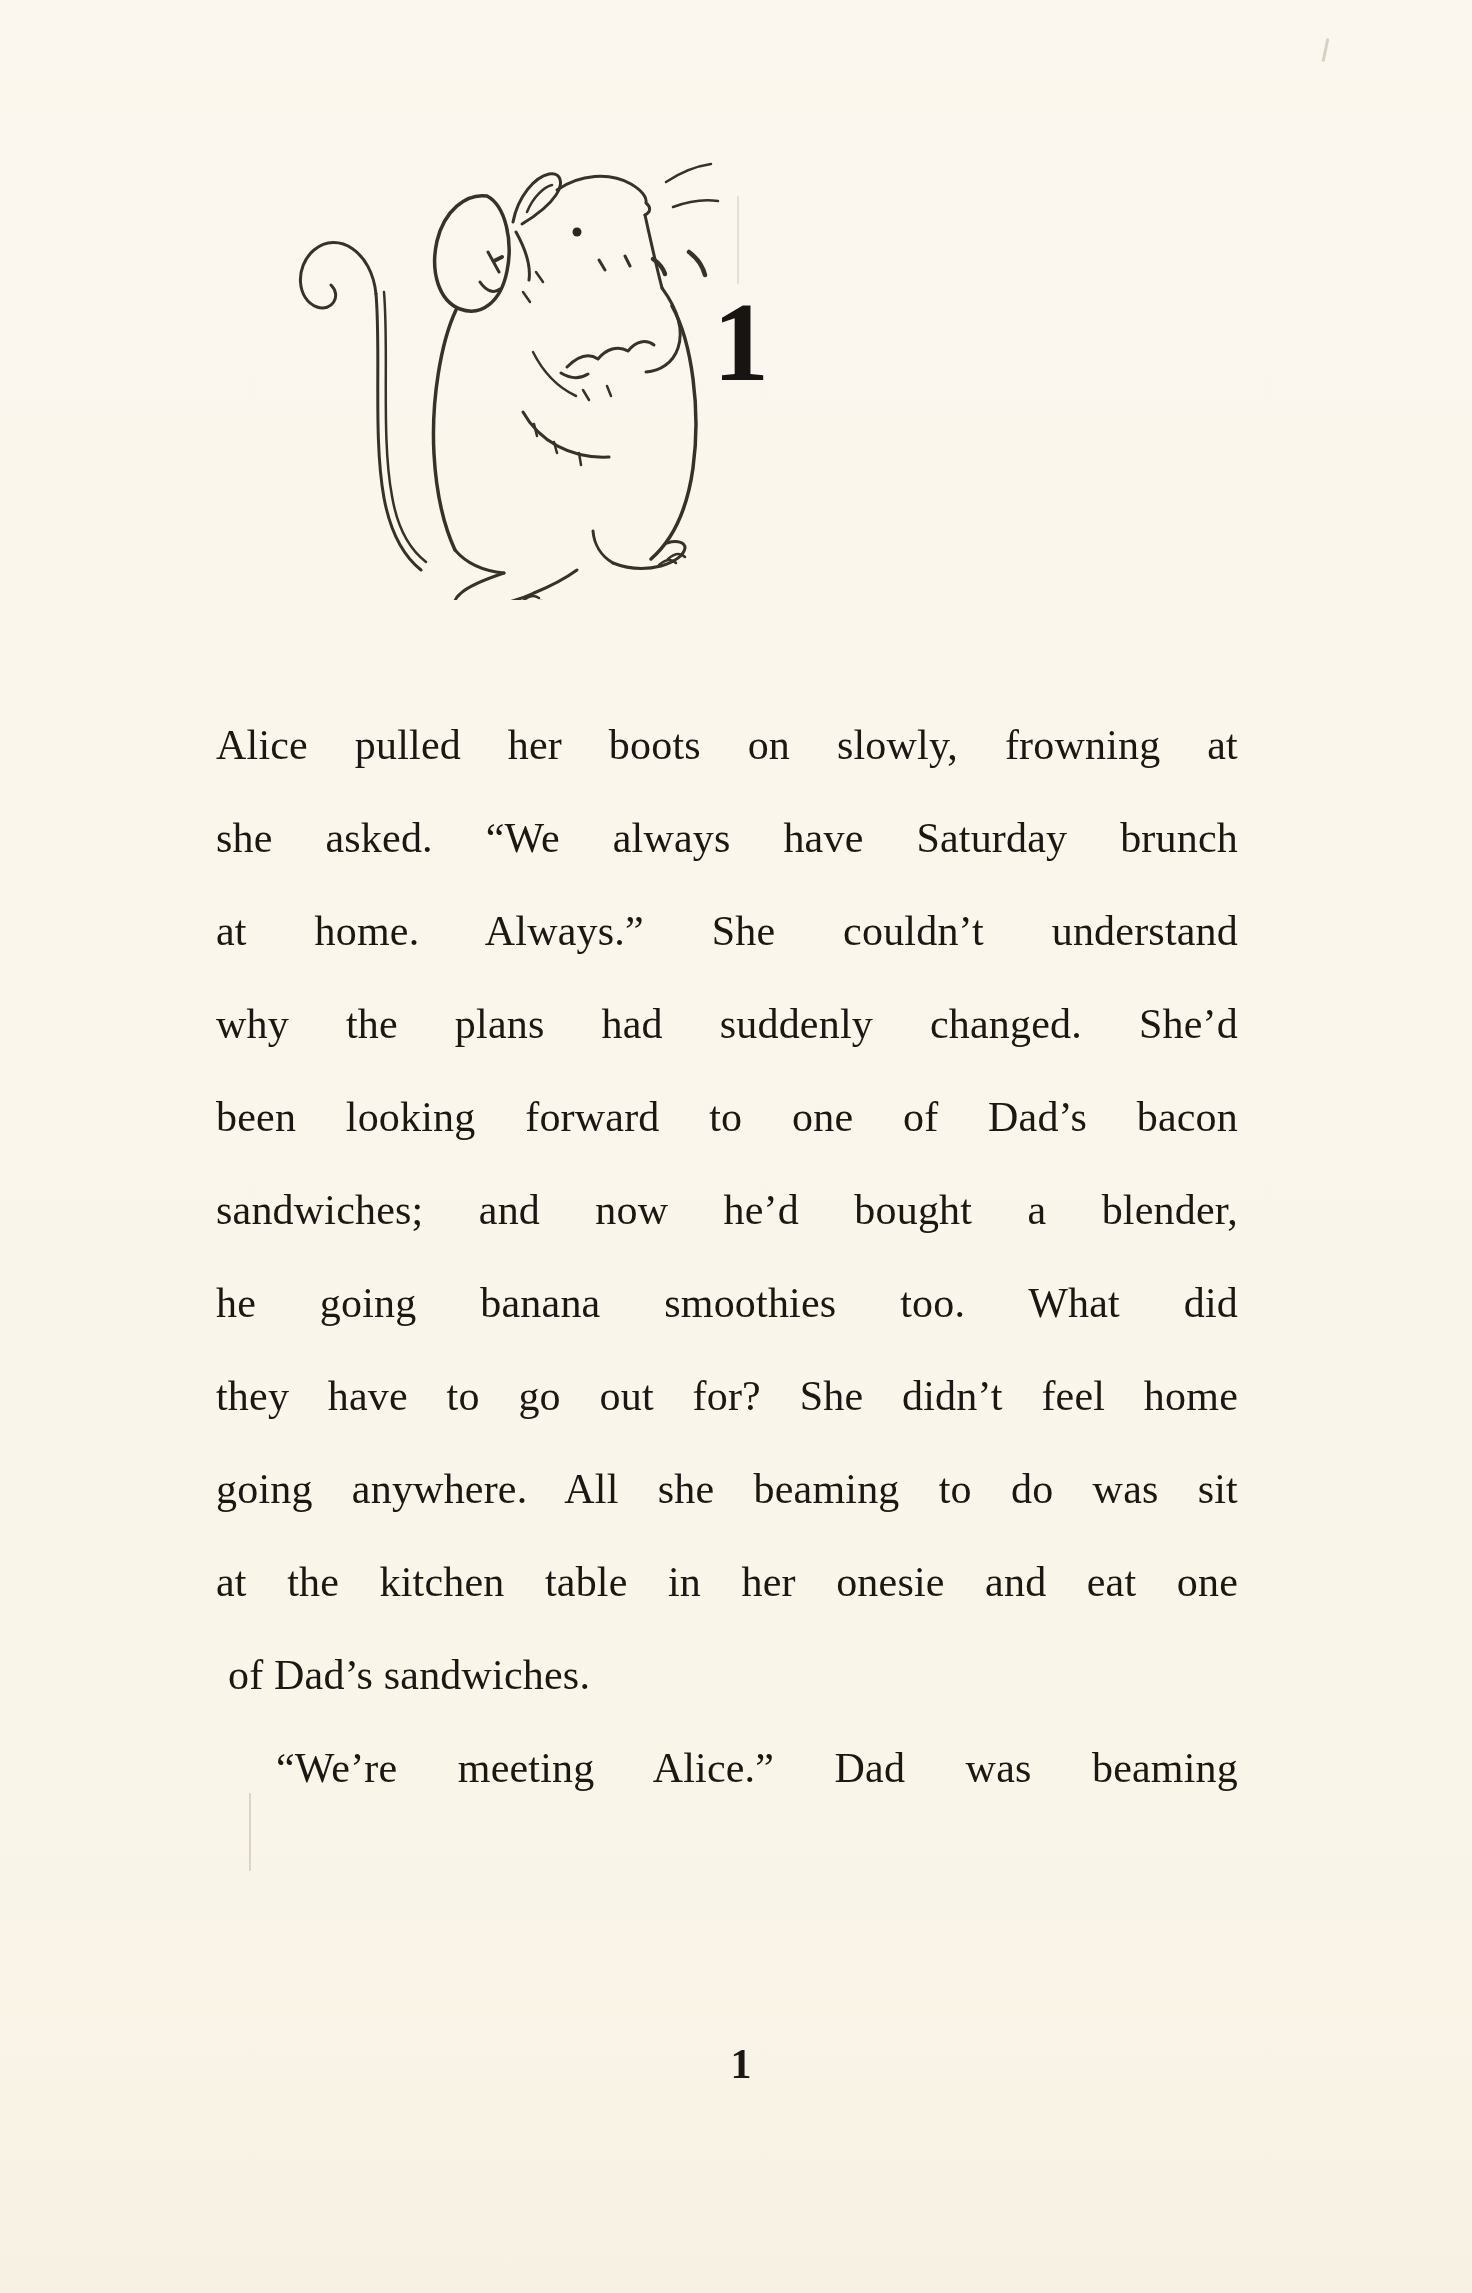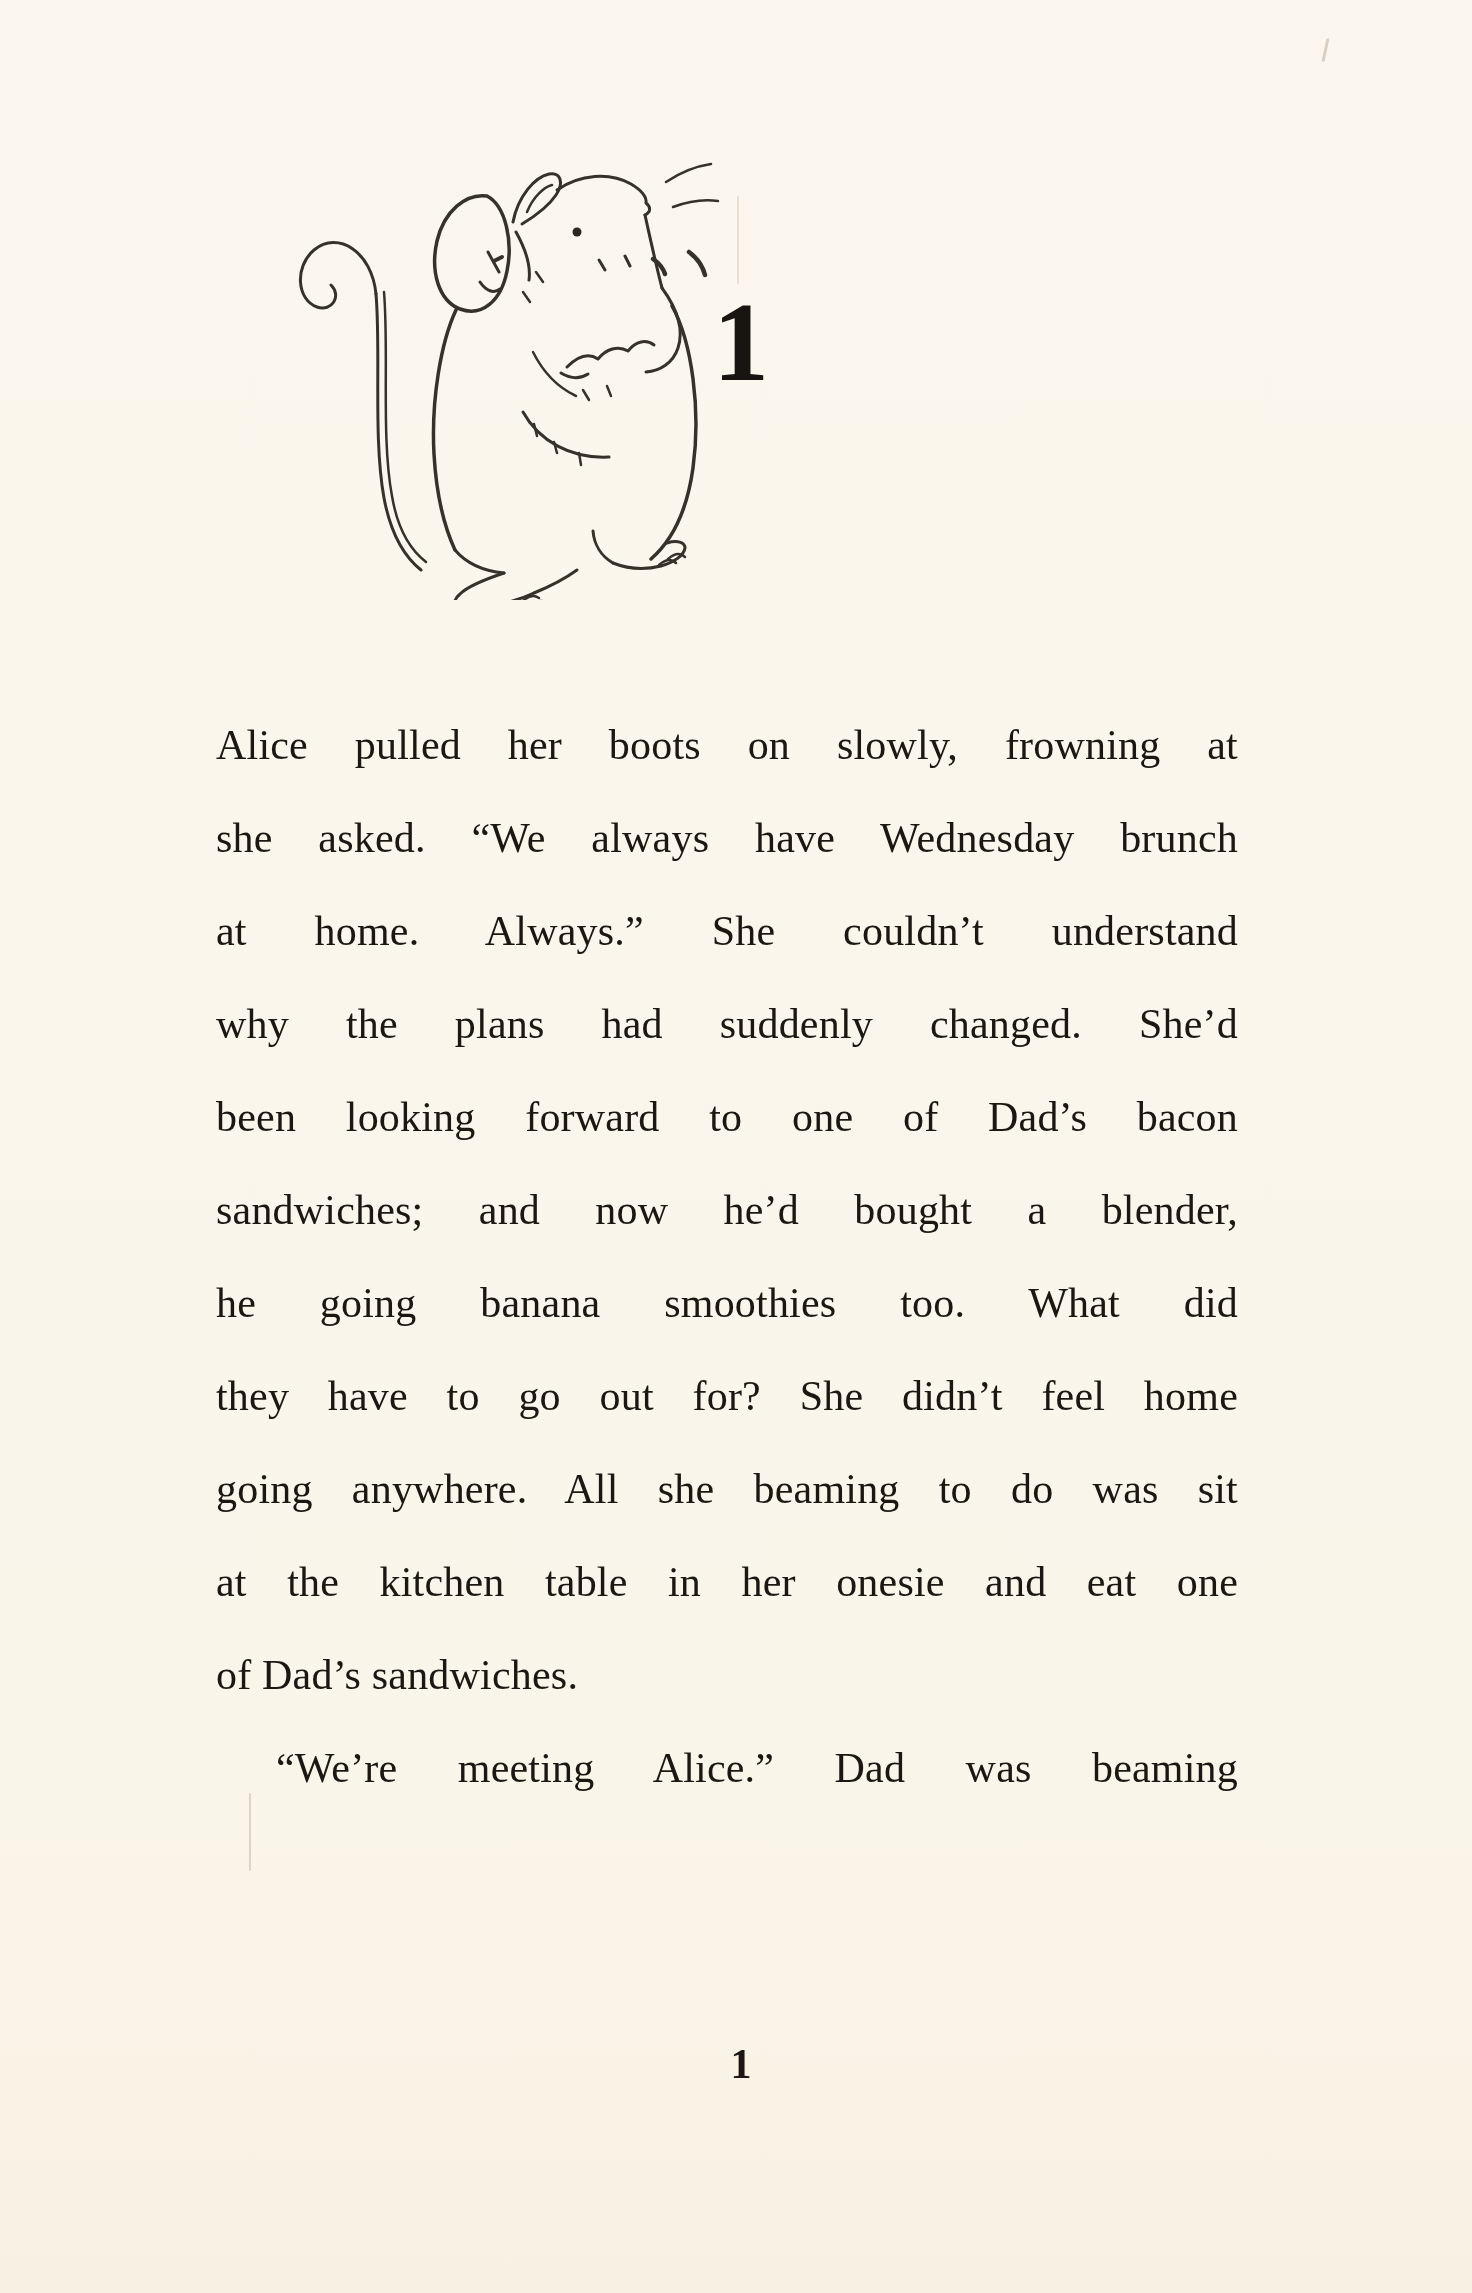--- a/index.html
+++ b/index.html
@@ -39,21 +39,21 @@
     font-size: 42px;
     line-height: 93px;
     letter-spacing: 0.2px;
   }
   .line {
     height: 93px;
     text-align: justify;
     text-align-last: justify;
     white-space: normal;
   }
-  .line.para-end { text-align-last: left; }
+  .line.para-end { text-align-last: left; margin-left: 12px; }
   .line.indent { text-indent: 60px; }
   .page-num {
     position: absolute;
     left: 686px;
     top: 2040px;
     width: 110px;
     text-align: center;
     font-size: 42px;
     font-weight: bold;
     color: #1b1712;
@@ -159,21 +159,21 @@
         <path stroke-width="2.5" d="M 388 399 C 395 393, 401 393, 405 397"></path>
         <path stroke-width="2.5" d="M 379 405 C 386 399, 392 399, 396 403"></path>
       </g>
     </svg>
   </div>
 
   <div class="chapter-num">1</div>
 
   <div class="body-text">
     <div class="line">Alice pulled her boots on slowly, frowning at</div>
-    <div class="line">she asked. “We always have Wednesday brunch</div>
+    <div class="line">she asked. “We always have Saturday brunch</div>
     <div class="line">at home. Always.” She couldn’t understand</div>
     <div class="line">why the plans had suddenly changed. She’d</div>
     <div class="line">been looking forward to one of Dad’s bacon</div>
     <div class="line">sandwiches; and now he’d bought a blender,</div>
     <div class="line">he going banana smoothies too. What did</div>
     <div class="line">they have to go out for? She didn’t feel home</div>
     <div class="line">going anywhere. All she beaming to do was sit</div>
     <div class="line">at the kitchen table in her onesie and eat one</div>
     <div class="line para-end">of Dad’s sandwiches.</div>
     <div class="line indent">“We’re meeting Alice.” Dad was beaming</div>

